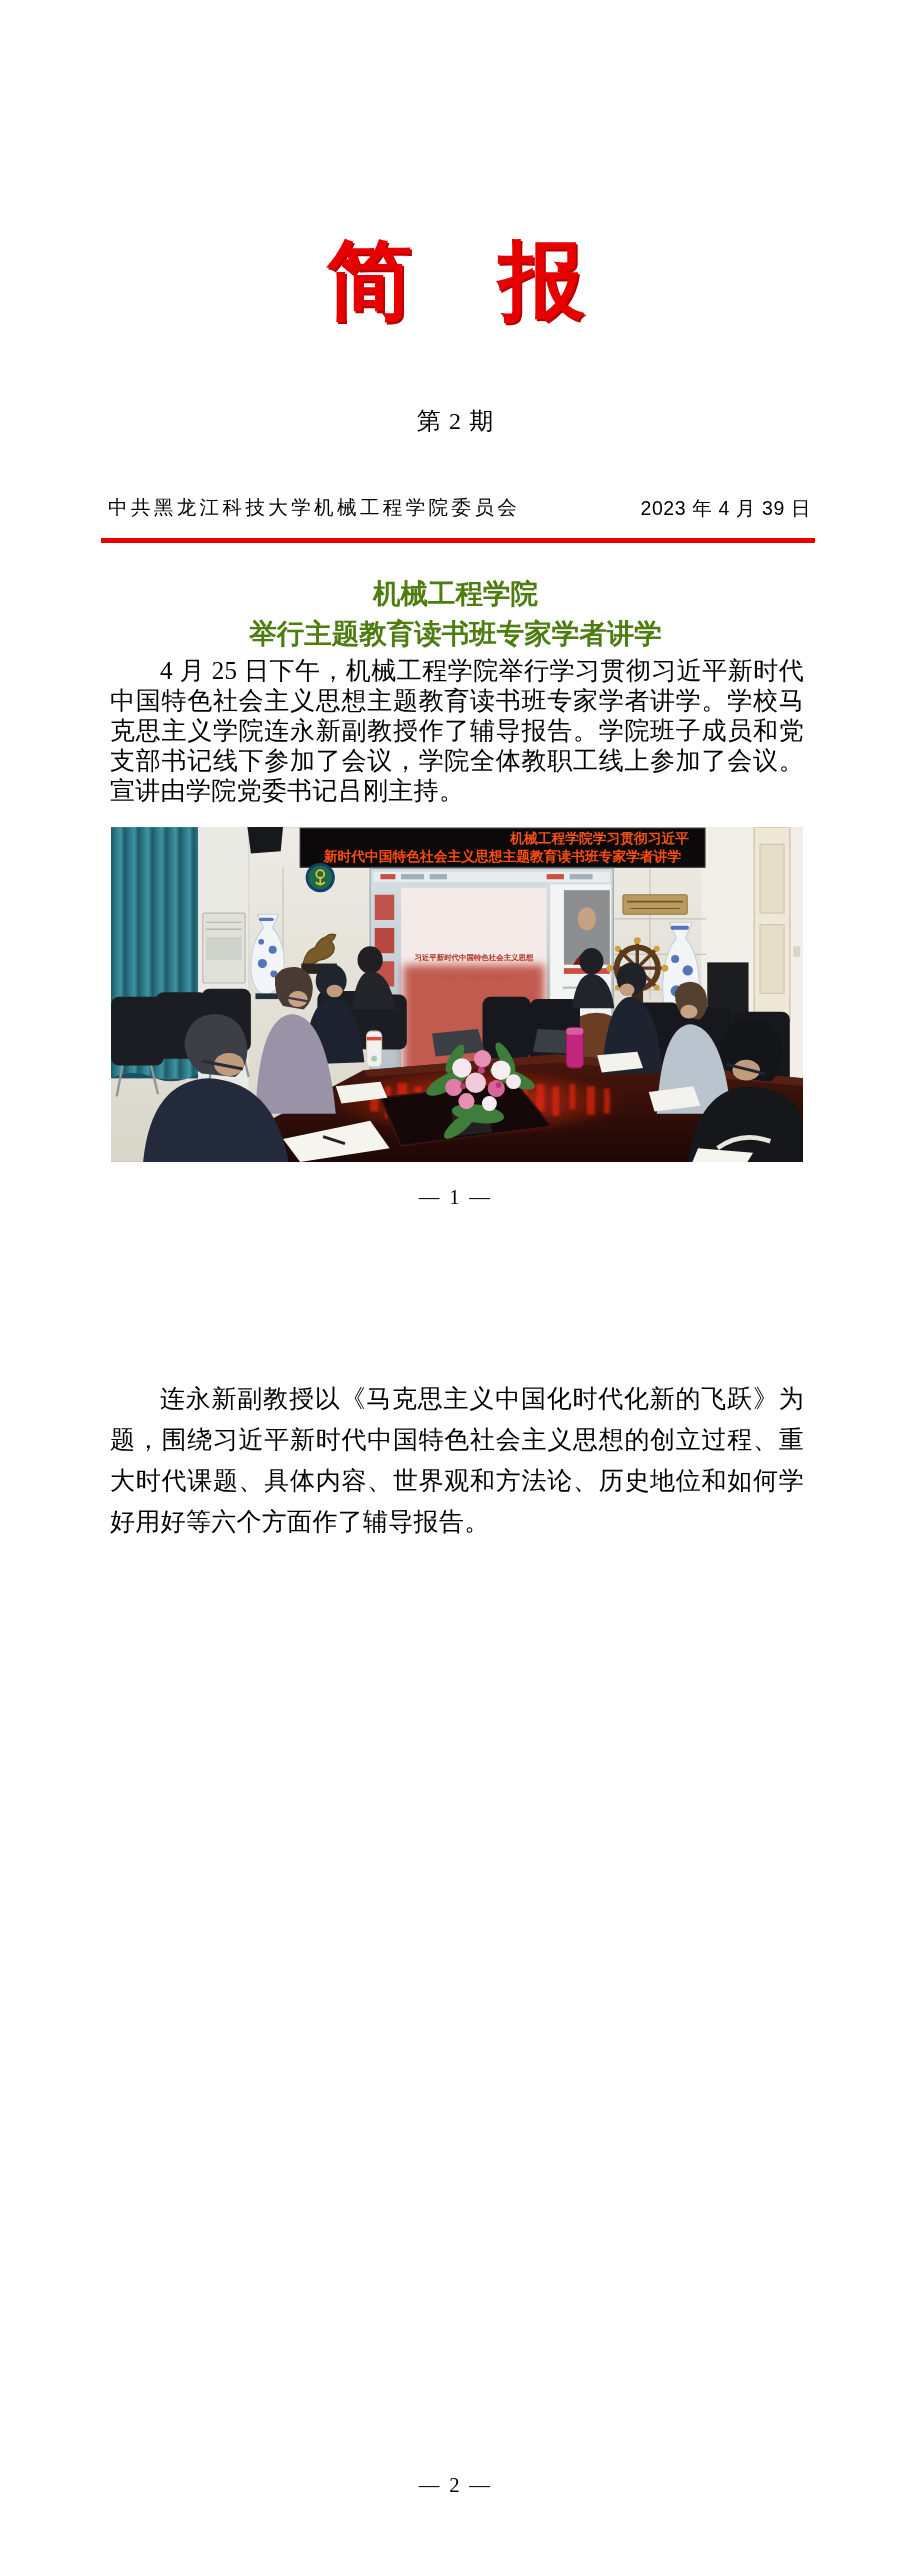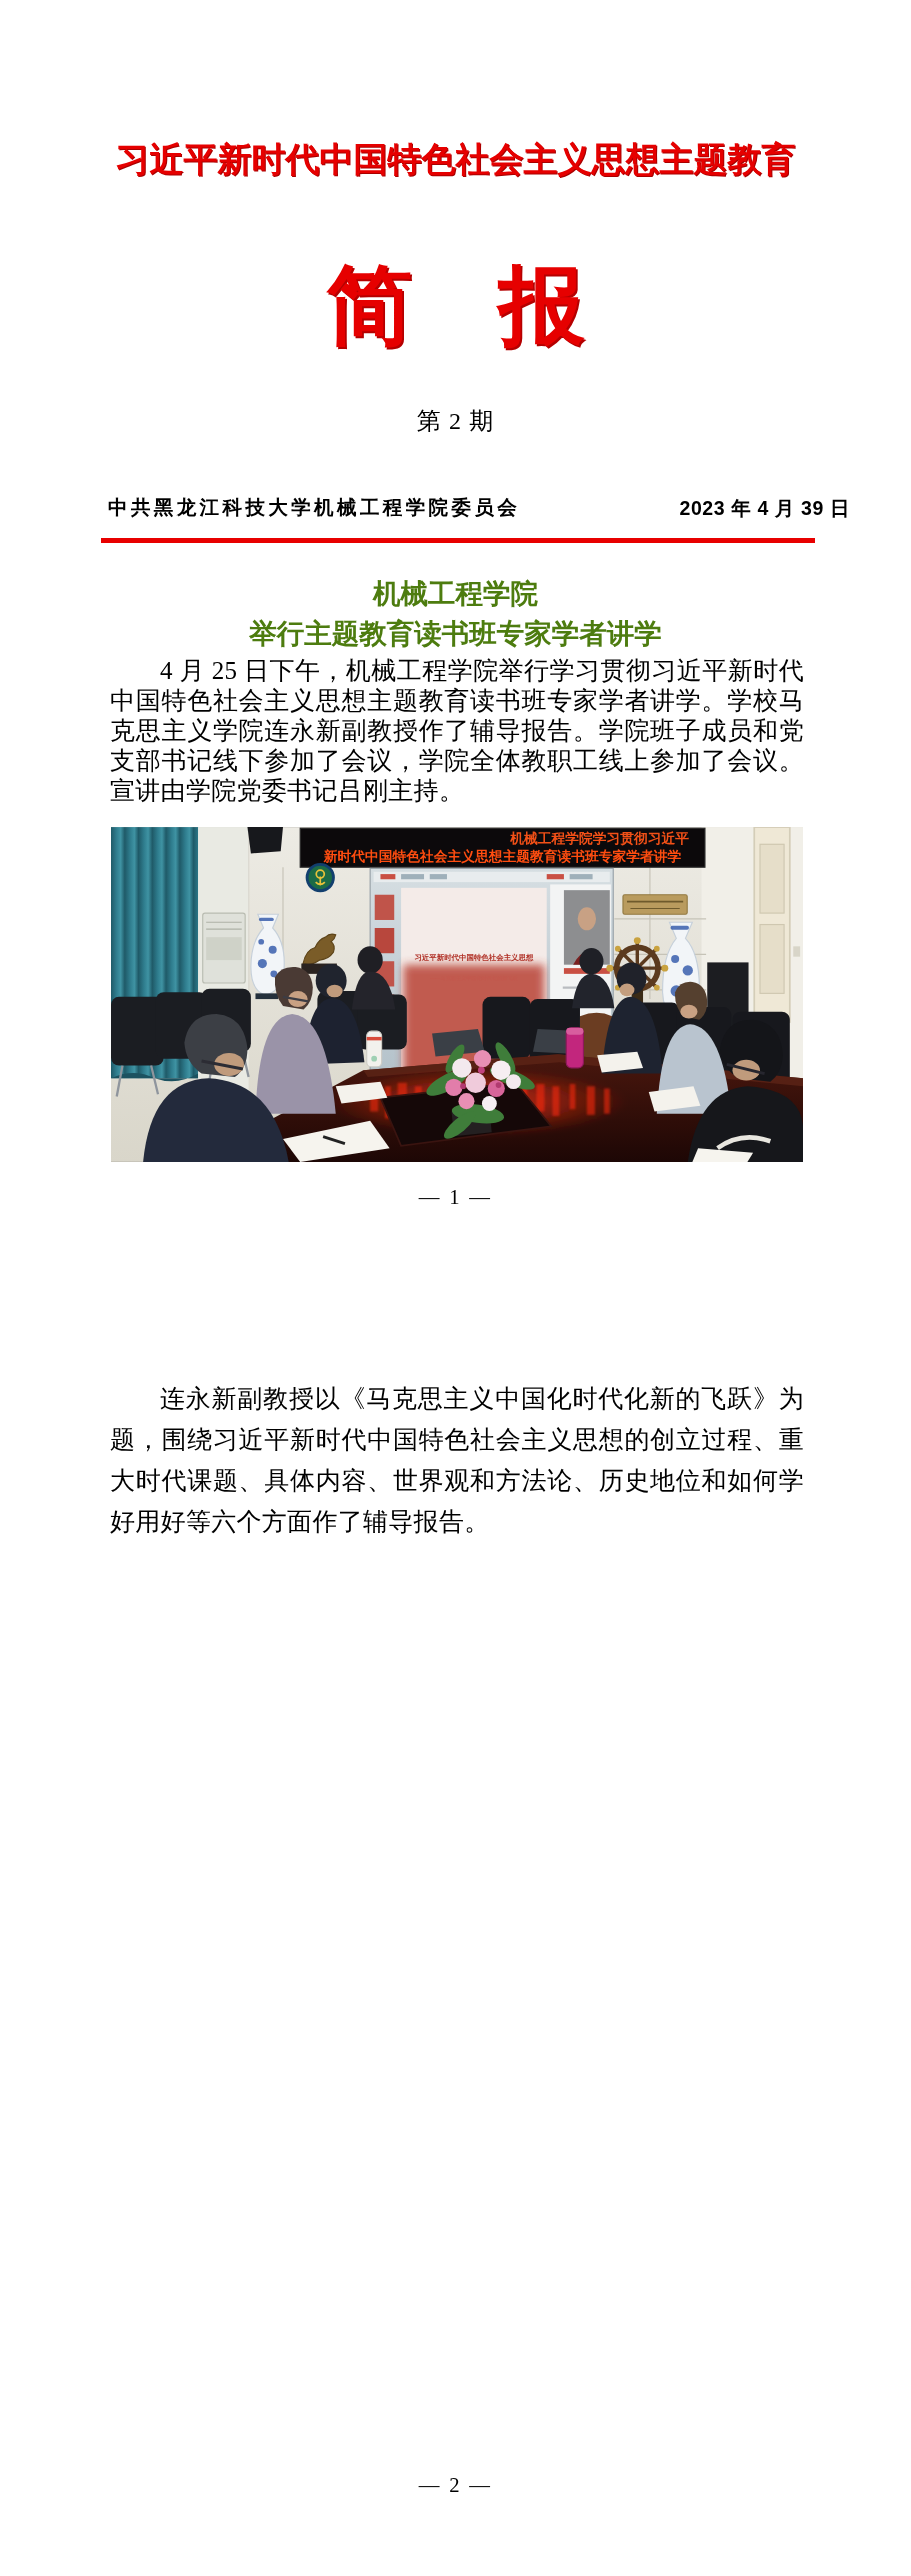--- a/index.html
+++ b/index.html
@@ -10,29 +10,29 @@
   }
   .abs{position:absolute;}
   .ctr{left:0;width:911px;text-align:center;}
   
   .masthead-title{
     top:137px;font-family:"Liberation Sans","DejaVu Sans",sans-serif;
     font-weight:900;font-size:34px;line-height:44px;color:#e60000;
     text-shadow:1.1px 1.1px 0 #a80000;letter-spacing:0px;
   }
   .masthead-name{
-    top:266px;font-family:Liberation Mono, monospace;
+    top:234px;font-family:Liberation Sans, sans-serif;
     font-weight:900;font-size:86px;line-height:92px;color:#e60000;
     text-shadow:1.7px 1.7px 0 #b50000;
   }
   .issue{top:410px;font-size:24px;line-height:23px;letter-spacing:1.1px;}
   .pubrow{
     top:495px;left:108px;width:703px;height:24px;
-    font-family:"Liberation Sans","DejaVu Sans",sans-serif;font-weight:bold;
-    font-size:19.5px;line-height:24px;padding-left:39px;
+    font-family:"Liberation Sans","DejaVu Sans",sans-serif;font-weight:normal;
+    font-size:19.5px;line-height:24px;
   }
   .pub-left{position:absolute;left:0;top:0;letter-spacing:3.4px;}
   .pub-right{position:absolute;right:0;top:0.6px;letter-spacing:0.6px;}
   .red-rule{top:538px;left:101px;width:714px;height:4.6px;background:#e80000;}
   .article-title{
     top:574px;font-weight:bold;font-size:27.5px;line-height:40px;color:#4d7c0f;
   }
   .body-p1{
     top:656px;left:110px;width:694px;font-size:25px;line-height:30px;
     text-align:justify;text-indent:2em;letter-spacing:0.3px;
@@ -45,21 +45,20 @@
     top:1378px;left:110px;width:694px;font-size:25px;line-height:41px;
     text-align:justify;letter-spacing:0.3px;
   }
   .body-p2 p{margin:0;text-indent:2em;}
 </style>
 </head>
 <body>
 
 <div class="canvas">
 
-  <div class="abs ctr masthead-title">习近平新时代中国特色社会主义思想主题教育</div>
 
   <div class="abs ctr masthead-name">简　报</div>
 
   <div class="abs ctr issue">第 2 期</div>
 
   <div class="abs pubrow">
     <span class="pub-left">中共黑龙江科技大学机械工程学院委员会</span>
     <span class="pub-right">2023 年 4 月 39 日</span>
   </div>
 

